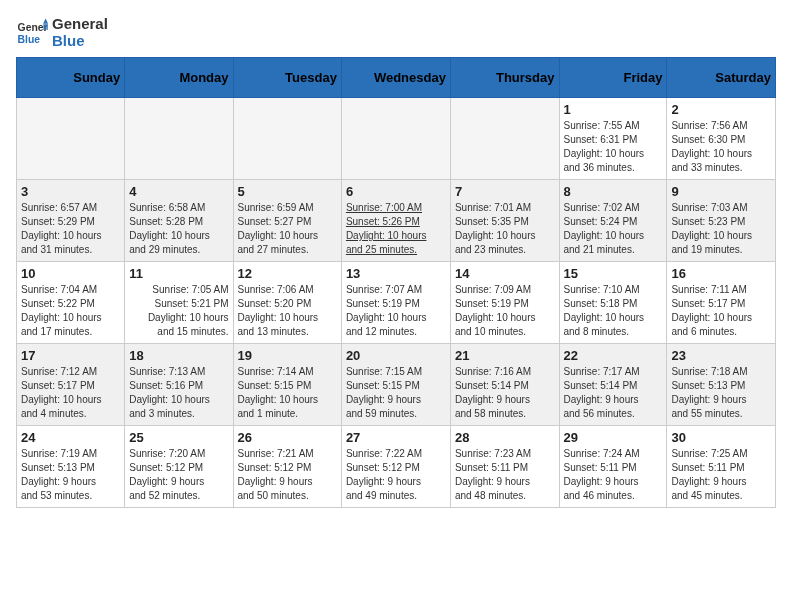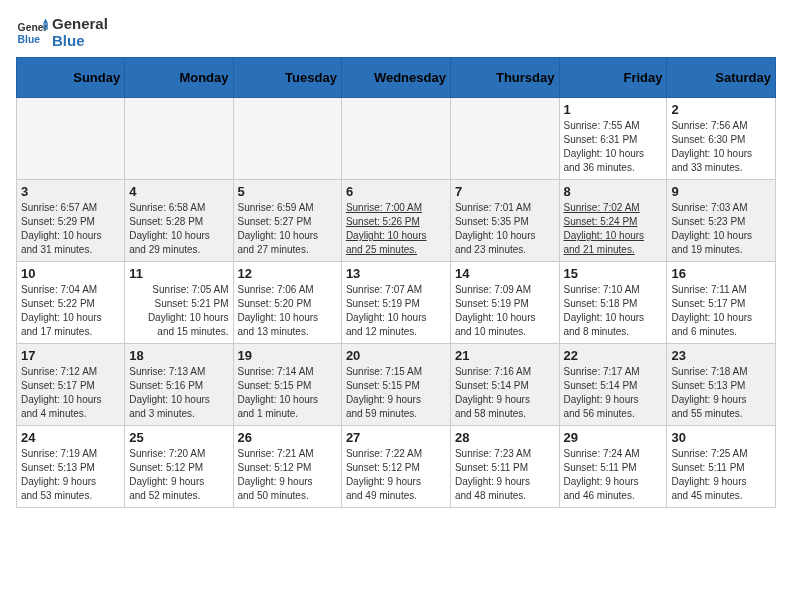--- a/index.html
+++ b/index.html
@@ -163,21 +163,21 @@
         </td>
         <td class="shaded">
           <div class="day-num">7</div>
           <div class="day-info" style="white-space: pre-line;">Sunrise: 7:01 AM
 Sunset: 5:35 PM
 Daylight: 10 hours
 and 23 minutes.</div>
         </td>
         <td class="shaded">
           <div class="day-num">8</div>
-          <div class="day-info" style="white-space: pre-line; text-decoration: underline;">Sunrise: 7:02 AM
+          <div class="day-info" style="white-space: pre-line;">Sunrise: 7:02 AM
 Sunset: 5:24 PM
 Daylight: 10 hours
 and 21 minutes.</div>
         </td>
         <td class="shaded">
           <div class="day-num">9</div>
           <div class="day-info" style="white-space: pre-line;">Sunrise: 7:03 AM
 Sunset: 5:23 PM
 Daylight: 10 hours
 and 19 minutes.</div>

